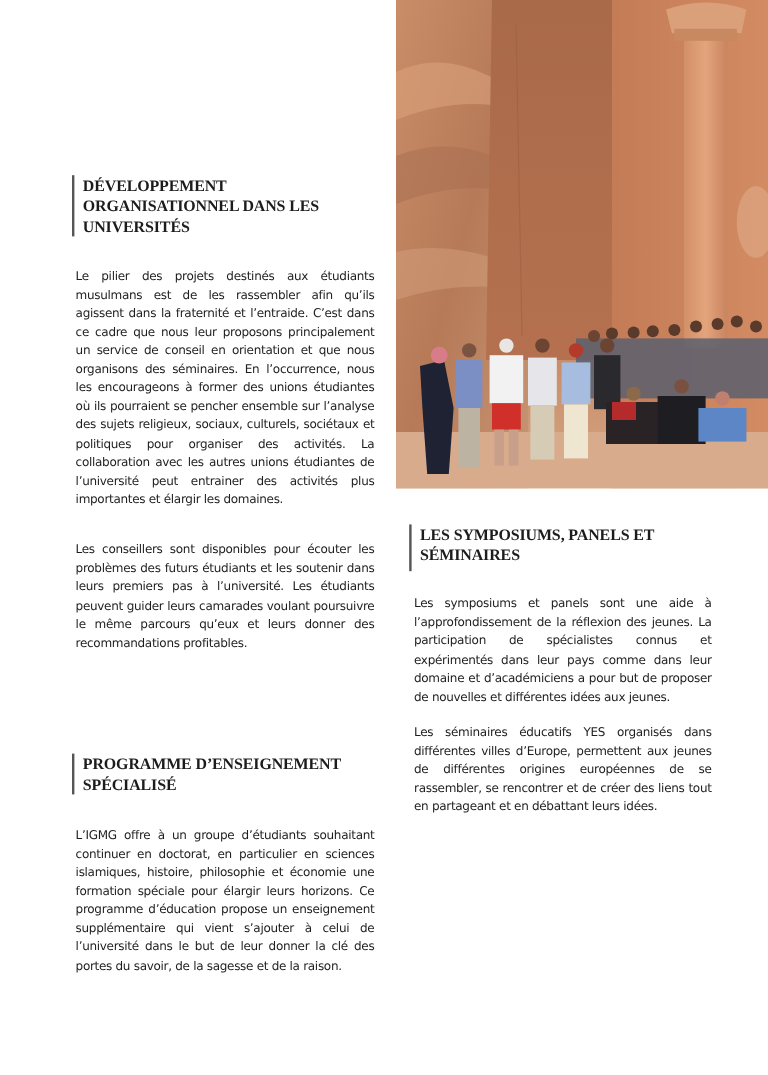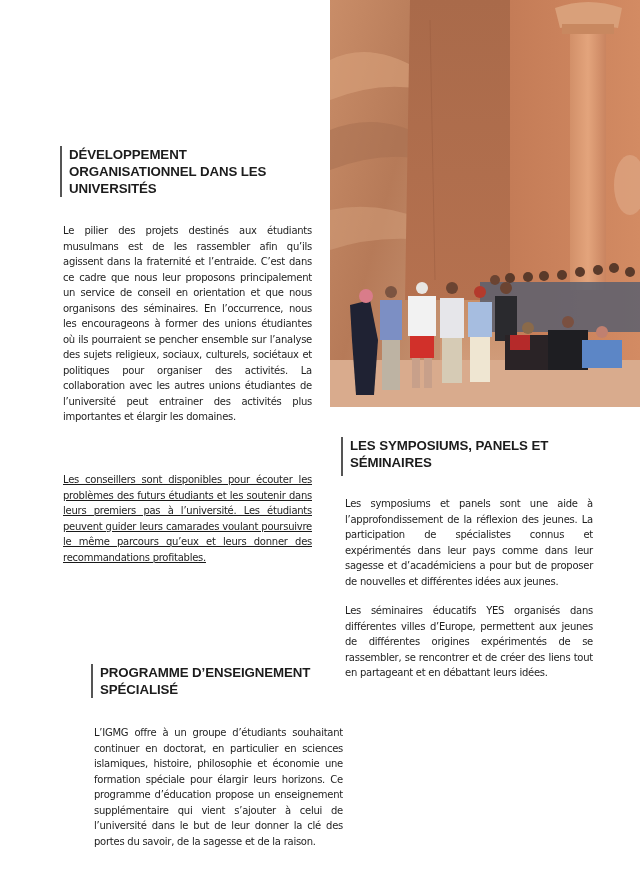--- a/index.html
+++ b/index.html
@@ -2,21 +2,21 @@
 <html><head>
 <meta charset="utf-8">
 <style>
   html, body { margin: 0; padding: 0; background: #ffffff; }
   body { width: 640px; height: 896px; position: relative; overflow: hidden;
          font-family: "DejaVu Sans", "Liberation Sans", sans-serif; color: #1a1a1a; }
   .photo { position: absolute; left: 330px; top: 0; width: 310px; height: 407px; overflow: hidden;
            background: linear-gradient(180deg, #b87a55 0%, #c9875e 45%, #c68a62 70%, #d6a688 100%); }
   .section { position: absolute; }
   .heading { border-left: 2px solid #555; padding-left: 7px; margin: 0;
-             font-family: Liberation Sans, sans-serif; font-weight: bold; font-size: 13.3px;
+             font-family: Liberation Serif, serif; font-weight: bold; font-size: 13.3px;
              line-height: 17px; color: #1c1c1c; text-transform: uppercase; letter-spacing: -0.1px; }
   .body-text { margin: 0; font-size: 10px; line-height: 15.5px; text-align: justify;
                hyphens: manual; color: #1e1e1e; letter-spacing: -0.25px; }
   .body-text + .body-text { margin-top: 14px; }
 </style>
 </head>
 <body>
 
 <div class="photo">
   <svg width="310" height="407" viewBox="0 0 310 407">
@@ -112,31 +112,31 @@
 </div>
 
 <div class="section" style="left:60px; top:146px; width:252px;">
   <h2 class="heading" style="width:200px;">DÉVELOPPEMENT ORGANISATIONNEL DANS LES UNIVERSITÉS</h2>
   <div style="margin-top:26px; margin-left:3px;">
     <p class="body-text">Le pilier des projets destinés aux étudiants musulmans est de les rassembler afin qu’ils agissent dans la fraternité et l’entraide. C’est dans ce cadre que nous leur proposons principalement un service de conseil en orientation et que nous organisons des séminaires. En l’occurrence, nous les encourageons à former des unions étudiantes où ils pourraient se pencher ensemble sur l’analyse des sujets religieux, sociaux, culturels, sociétaux et politiques pour organiser des activités. La collaboration avec les autres unions étudiantes de l’université peut entrainer des activités plus importantes et élargir les domaines.</p>
   </div>
 </div>
 
 <div class="section" style="left:60px; top:451px; width:252px;">
-  <div style="margin-top:21px; margin-left:3px;text-decoration:underline;">
+  <div style="margin-left:3px;">
     <p class="body-text">Les conseillers sont disponibles pour écouter les problèmes des futurs étudiants et les soutenir dans leurs premiers pas à l’université. Les étudiants peuvent guider leurs camarades voulant poursuivre le même parcours qu’eux et leurs donner des recommandations profitables.</p>
   </div>
 </div>
 
-<div class="section" style="left:60px; top:664px; width:252px;margin-left:31px;">
+<div class="section" style="left:60px; top:628px; width:252px;">
   <h2 class="heading" style="width:240px;">PROGRAMME D’ENSEIGNEMENT SPÉCIALISÉ</h2>
   <div style="margin-top:27px; margin-left:3px;">
     <p class="body-text">L’IGMG offre à un groupe d’étudiants souhaitant continuer en doctorat, en particulier en sciences islamiques, histoire, philosophie et économie une formation spéciale pour élargir leurs horizons. Ce programme d’éducation propose un enseignement supplémentaire qui vient s’ajouter à celui de l’université dans le but de leur donner la clé des portes du savoir, de la sagesse et de la raison.</p>
   </div>
 </div>
 
 <div class="section" style="left:341px; top:437px; width:252px;">
   <h2 class="heading" style="width:230px; padding-bottom:5px;">LES SYMPOSIUMS, PANELS ET SÉMINAIRES</h2>
   <div style="margin-top:20px; margin-left:4px;">
-    <p class="body-text">Les symposiums et panels sont une aide à l’approfondissement de la réflexion des jeunes. La participation de spécialistes connus et expérimentés dans leur pays comme dans leur sagesse et d’académiciens a pour but de proposer de nouvelles et différentes idées aux jeunes.</p>
-    <p class="body-text">Les séminaires éducatifs YES organisés dans différentes villes d’Europe, permettent aux jeunes de différentes origines expérimentés de se rassembler, se rencontrer et de créer des liens tout en partageant et en débattant leurs idées.</p>
+    <p class="body-text">Les symposiums et panels sont une aide à l’approfondissement de la réflexion des jeunes. La participation de spécialistes connus et expérimentés dans leur pays comme dans leur domaine et d’académiciens a pour but de proposer de nouvelles et différentes idées aux jeunes.</p>
+    <p class="body-text">Les séminaires éducatifs YES organisés dans différentes villes d’Europe, permettent aux jeunes de différentes origines européennes de se rassembler, se rencontrer et de créer des liens tout en partageant et en débattant leurs idées.</p>
   </div>
 </div>
 
 </body></html>

